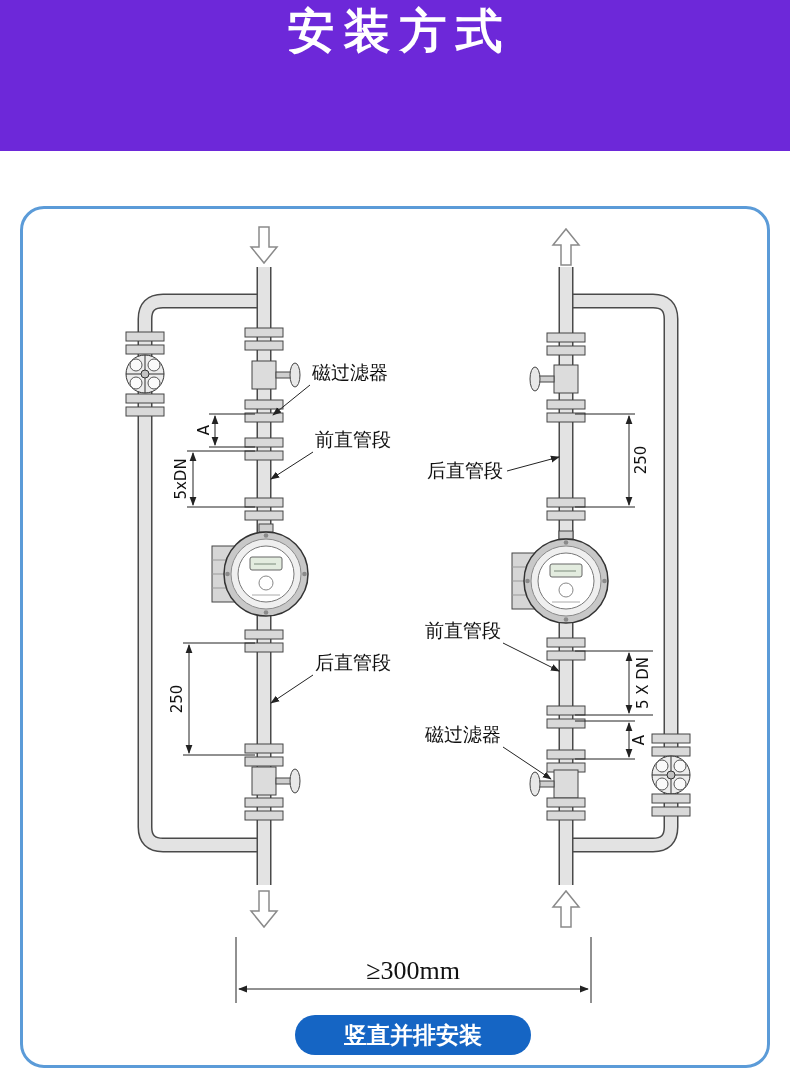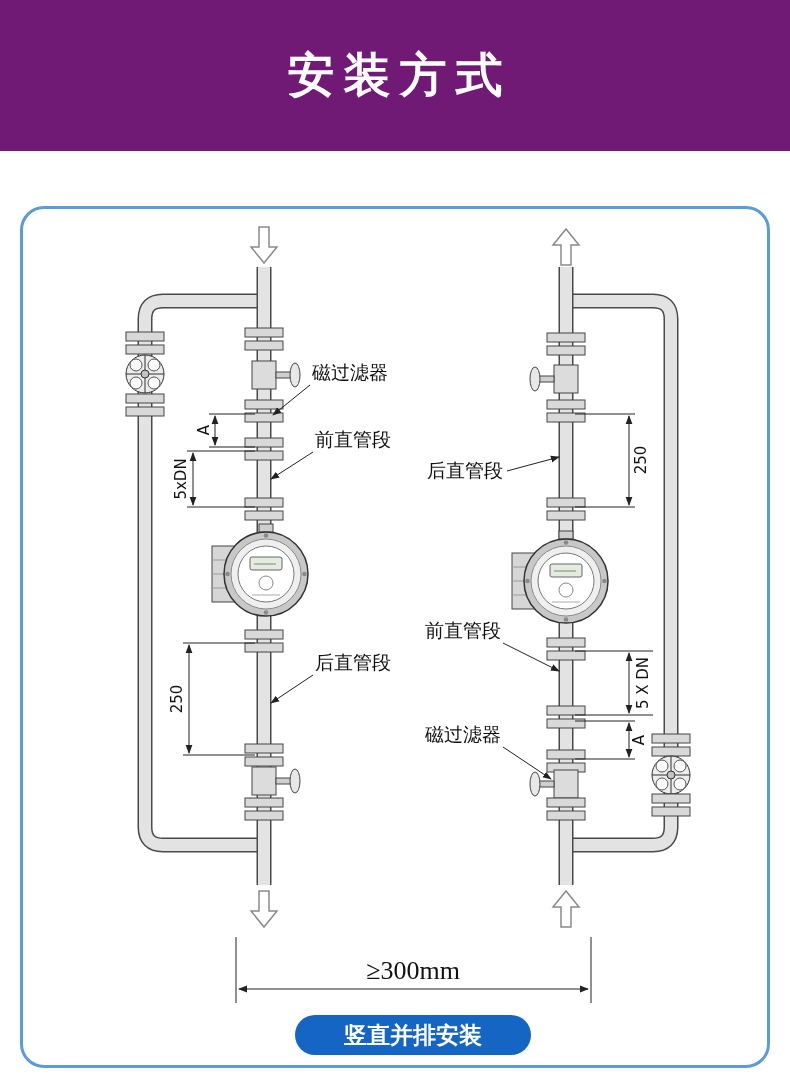--- a/index.html
+++ b/index.html
@@ -1,19 +1,19 @@
 <!DOCTYPE html>
 <html><head>
 <meta charset="utf-8">
 <style>
   html,body{margin:0;padding:0;}
   body{width:790px;height:1078px;position:relative;background:#ffffff;
        font-family:"DejaVu Sans","Liberation Sans",sans-serif;overflow:hidden;}
-  .header{position:absolute;top:0;left:0;width:790px;height:151px;background:#701a75;
-          display:flex;align-items:center;justify-content:center;}
+  .header{position:absolute;top:0;left:0;width:790px;height:151px;background:#6d28d9;
+          display:flex;align-items:flex-start;justify-content:center;}
   .header .title{color:#ffffff;font-size:47px;font-weight:bold;letter-spacing:9px;padding-left:9px;}
   .frame{position:absolute;left:20px;top:206px;width:750px;height:862px;
          border:3px solid #5b9bd8;border-radius:24px;box-sizing:border-box;background:#ffffff;}
   .frame svg{display:block;width:744px;height:856px;}
   text{font-family:"DejaVu Sans","Liberation Sans",sans-serif;}
   .cn{font-size:19px;fill:#111111;}
   .dim{font-size:15px;fill:#111111;}
   .ser{font-family:"Liberation Serif","DejaVu Serif",serif;font-size:26px;fill:#111111;}
   .cap{font-size:23px;font-weight:bold;fill:#ffffff;}
   .ext,.dimline,.leader{stroke:#222222;stroke-width:1;fill:none;}

